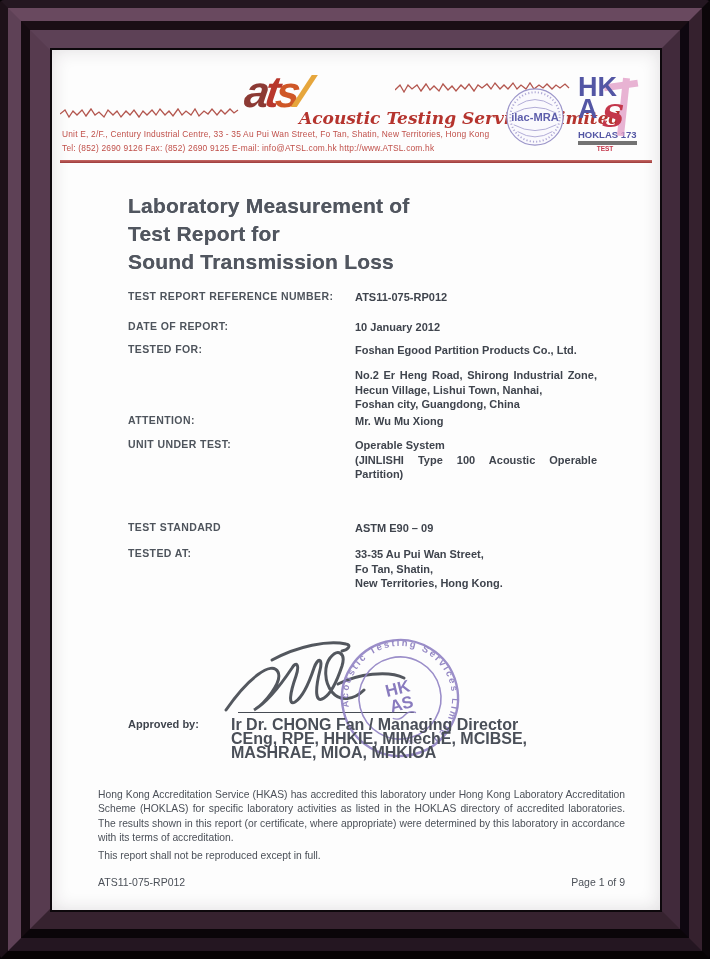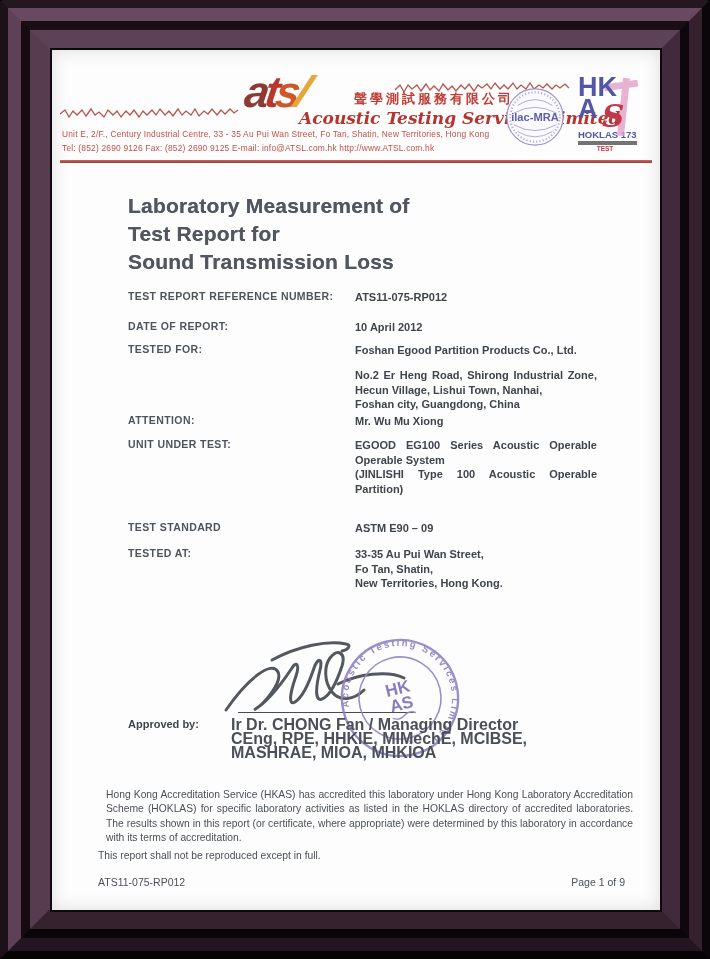--- a/index.html
+++ b/index.html
@@ -66,21 +66,21 @@
           font-weight:bold;color:#3f444d;line-height:14.5px;}
   .fvalue .jl{text-align:justify;text-align-last:justify;}
   
   .approved{left:76px;top:668px;font-size:11px;font-weight:bold;color:#3f444d;}
   .sigline{left:186px;top:662px;width:176px;border-bottom:1.8px solid #474c54;}
   .signame{left:179px;top:668px;font-size:16px;font-weight:600;color:#4a4f58;
            line-height:14px;}
   .sig-svg{left:168px;top:588px;}
   .stamp{left:286px;top:586px;width:124px;height:124px;transform:rotate(-14deg);opacity:.9;}
   
-  .accred{left:54px;top:738px;width:527px;font-size:10.3px;line-height:14.3px;
+  .accred{left:46px;top:738px;width:527px;font-size:10.3px;line-height:14.3px;
           color:#4b5058;text-align:justify;}
   .note{left:46px;top:800px;font-size:10.3px;color:#4b5058;}
   .pagerow{left:46px;top:826px;width:527px;display:flex;justify-content:space-between;
            font-size:10.5px;color:#4b5058;}
 </style>
 </head>
 <body>
 
 <div class="f1"></div>
 <div class="f2"></div>
@@ -92,21 +92,20 @@
   <svg class="abs" style="left:8px;top:52px" width="200" height="20">
     <path class="squiggle" d="M0,12 l5,-4 4,7 4,-6 4,4 5,-5 4,6 5,-7 4,6 4,-3 5,5 4,-7 5,5 4,-4 4,6 5,-6 4,4 4,-5 5,7 4,-6 4,4 5,-5 4,5 4,-6 5,6 4,-4 4,5 5,-7 4,6 4,-4 5,4 4,-6 4,7 5,-5 4,3 4,-5 5,6 4,-5 4,4 5,-5 4,4 4,-3"></path>
   </svg>
   <svg class="abs" style="left:343px;top:30px" width="212" height="18">
     <path class="squiggle" d="M0,10 l5,-5 4,7 4,-7 4,4 5,-4 4,6 5,-7 4,6 4,-4 5,5 4,-7 5,6 4,-4 4,5 5,-6 4,4 4,-5 5,7 4,-6 4,3 5,-4 4,5 4,-6 5,6 4,-4 4,4 5,-6 4,6 4,-4 5,4 4,-6 4,6 5,-4 4,3 4,-4 5,5 4,-4 4,3 5,-4 4,4"></path>
   </svg>
 
   <div class="abs atsl">
     <span class="l-a">a</span><span class="l-t">t</span><span class="l-s">s</span><span class="l-l">l</span>
   </div>
-  <div class="abs cjk">聲學測試服務有限公司</div>
   <div class="abs script">Acoustic Testing Services Limited</div>
 
   <div class="abs addr" style="top:79px">Unit E, 2/F., Century Industrial Centre, 33 - 35 Au Pui Wan Street, Fo Tan, Shatin, New Territories, Hong Kong</div>
   <div class="abs addr" style="top:93px">Tel: (852) 2690 9126     Fax: (852) 2690 9125     E-mail: info@ATSL.com.hk     http://www.ATSL.com.hk</div>
   <div class="abs rule"></div>
 
   <svg class="abs ilac" viewBox="0 0 64 64">
     <circle cx="32" cy="32" r="29" fill="#faf9fd" stroke="#9b95c9" stroke-width="1.2"></circle>
     <circle cx="32" cy="32" r="25.5" fill="none" stroke="#b0aad6" stroke-width="2" stroke-dasharray="1.2,2.2"></circle>
     <path d="M14,20 Q32,8 50,20" fill="none" stroke="#b0aad6" stroke-width="1"></path>
@@ -133,21 +132,21 @@
 
   <div class="frow" style="top:240px">
     <div class="flabel">TEST REPORT REFERENCE NUMBER:</div>
     <div class="fvalue">
       <div>ATS11-075-RP012</div>
     </div>
   </div>
   <div class="frow" style="top:270px">
     <div class="flabel">DATE OF REPORT:</div>
     <div class="fvalue">
-      <div>10 April 2012</div>
+      <div>10 January 2012</div>
     </div>
   </div>
   <div class="frow" style="top:293px">
     <div class="flabel">TESTED FOR:</div>
     <div class="fvalue">
       <div>Foshan Egood Partition Products Co., Ltd.</div>
     </div>
   </div>
   <div class="frow" style="top:318px">
     <div class="flabel"></div>
@@ -159,21 +158,20 @@
   </div>
   <div class="frow" style="top:364px">
     <div class="flabel">ATTENTION:</div>
     <div class="fvalue">
       <div>Mr. Wu Mu Xiong</div>
     </div>
   </div>
   <div class="frow" style="top:388px">
     <div class="flabel">UNIT UNDER TEST:</div>
     <div class="fvalue">
-      <div class="jl">EGOOD EG100 Series Acoustic Operable</div>
       <div>Operable System</div>
       <div class="jl">(JINLISHI Type 100 Acoustic Operable</div>
       <div>Partition)</div>
     </div>
   </div>
   <div class="frow" style="top:471px">
     <div class="flabel">TEST STANDARD</div>
     <div class="fvalue">
       <div>ASTM E90 – 09</div>
     </div>

